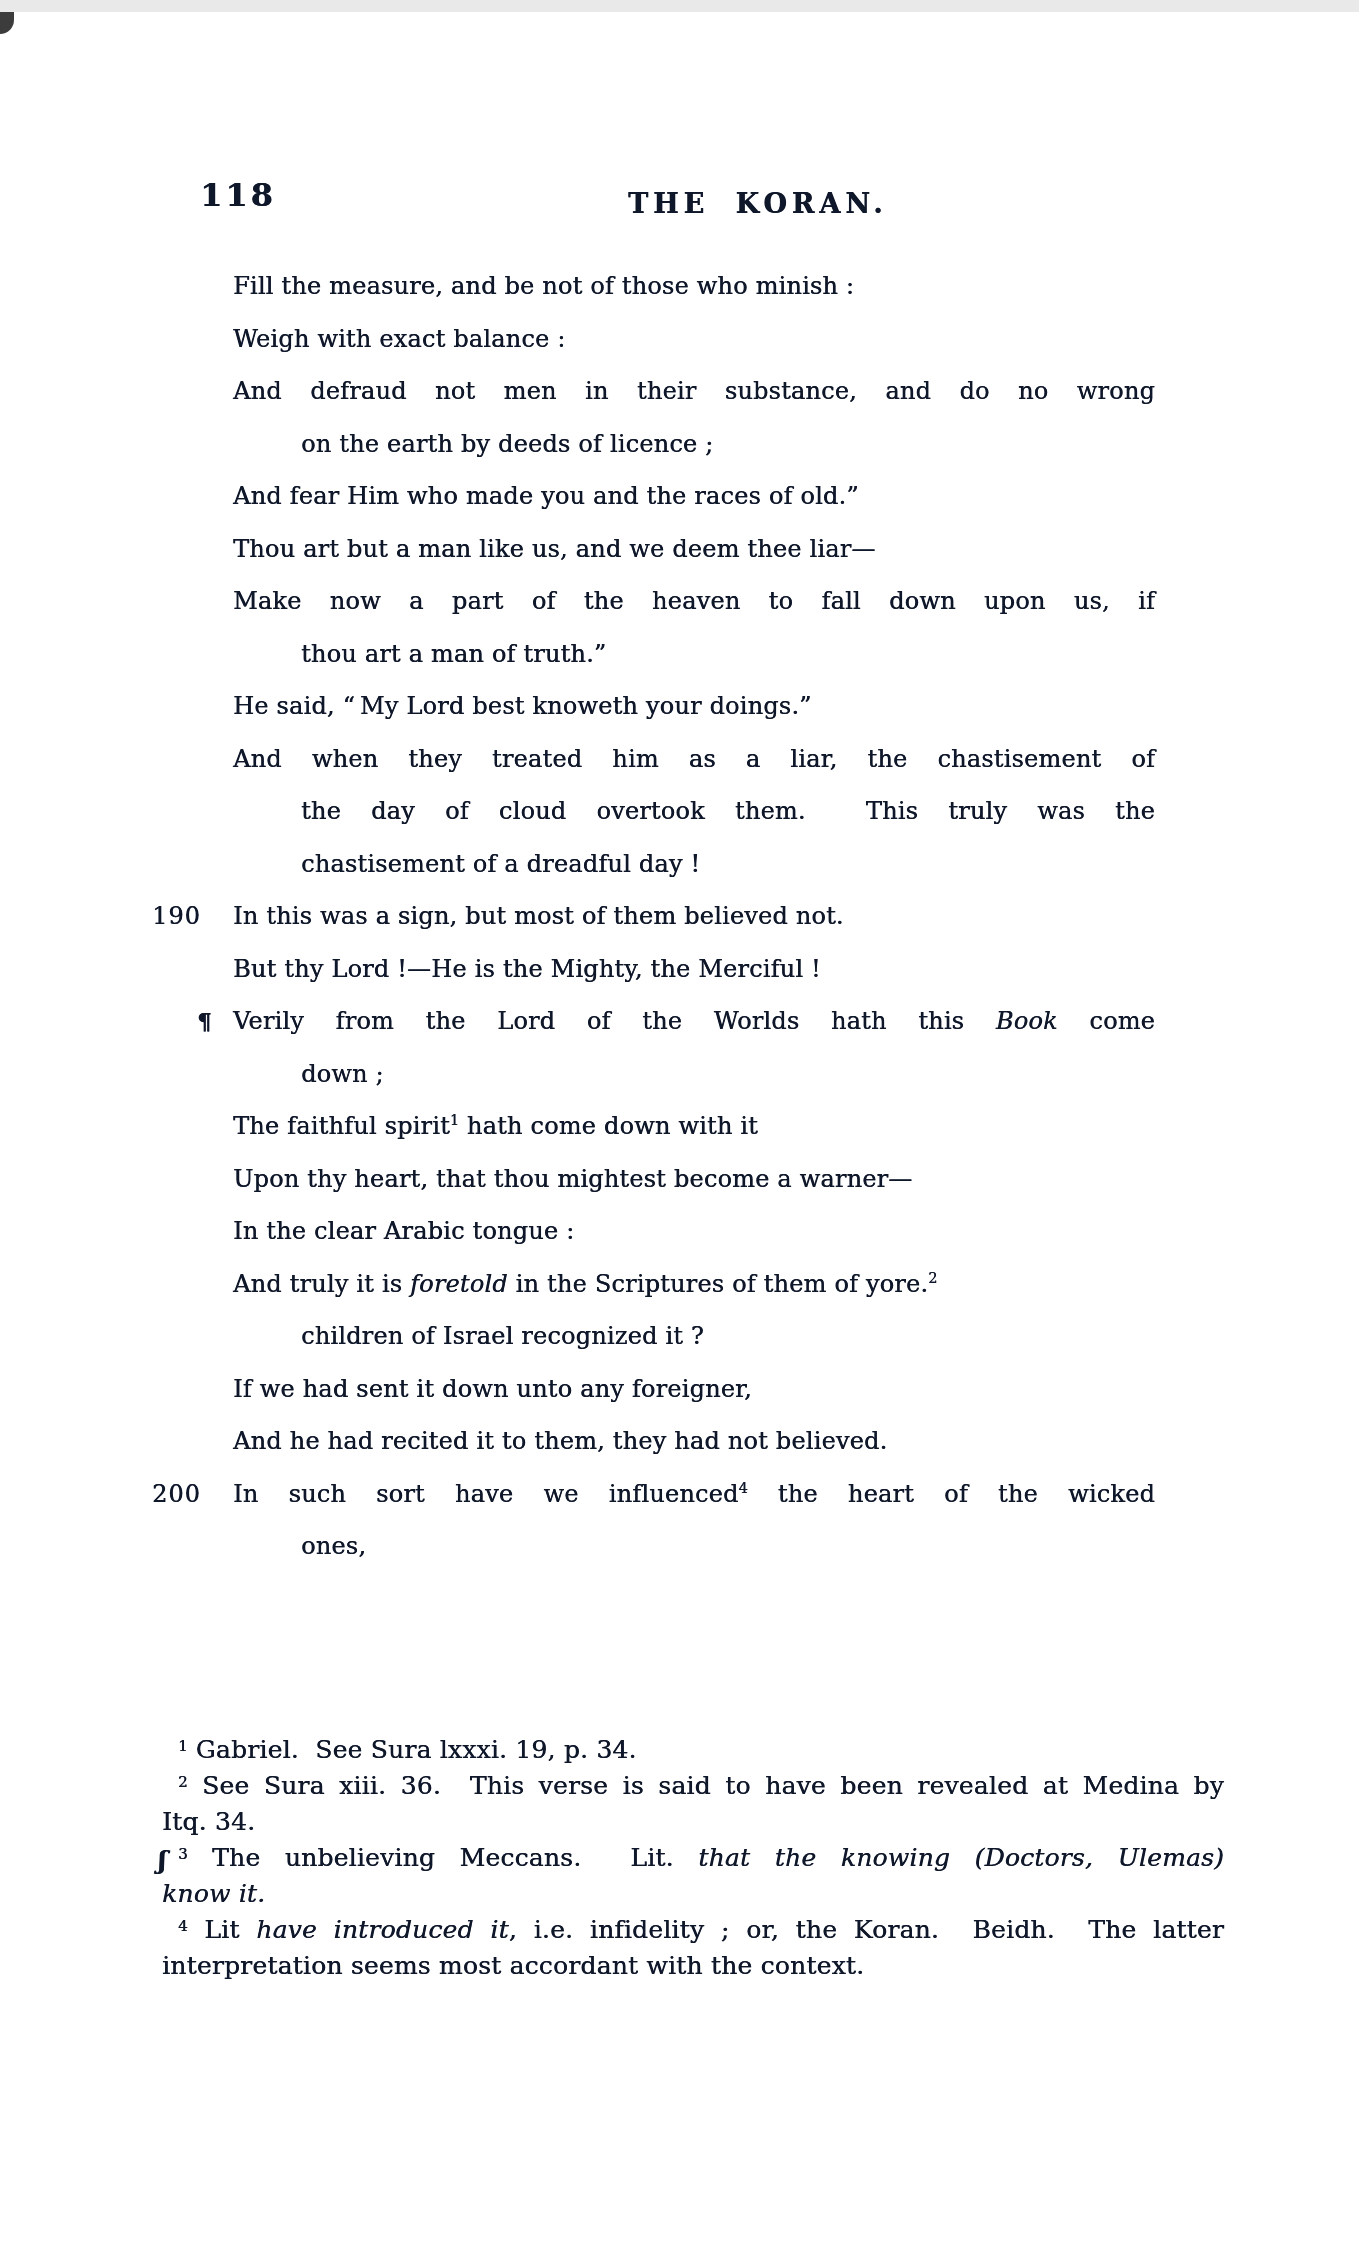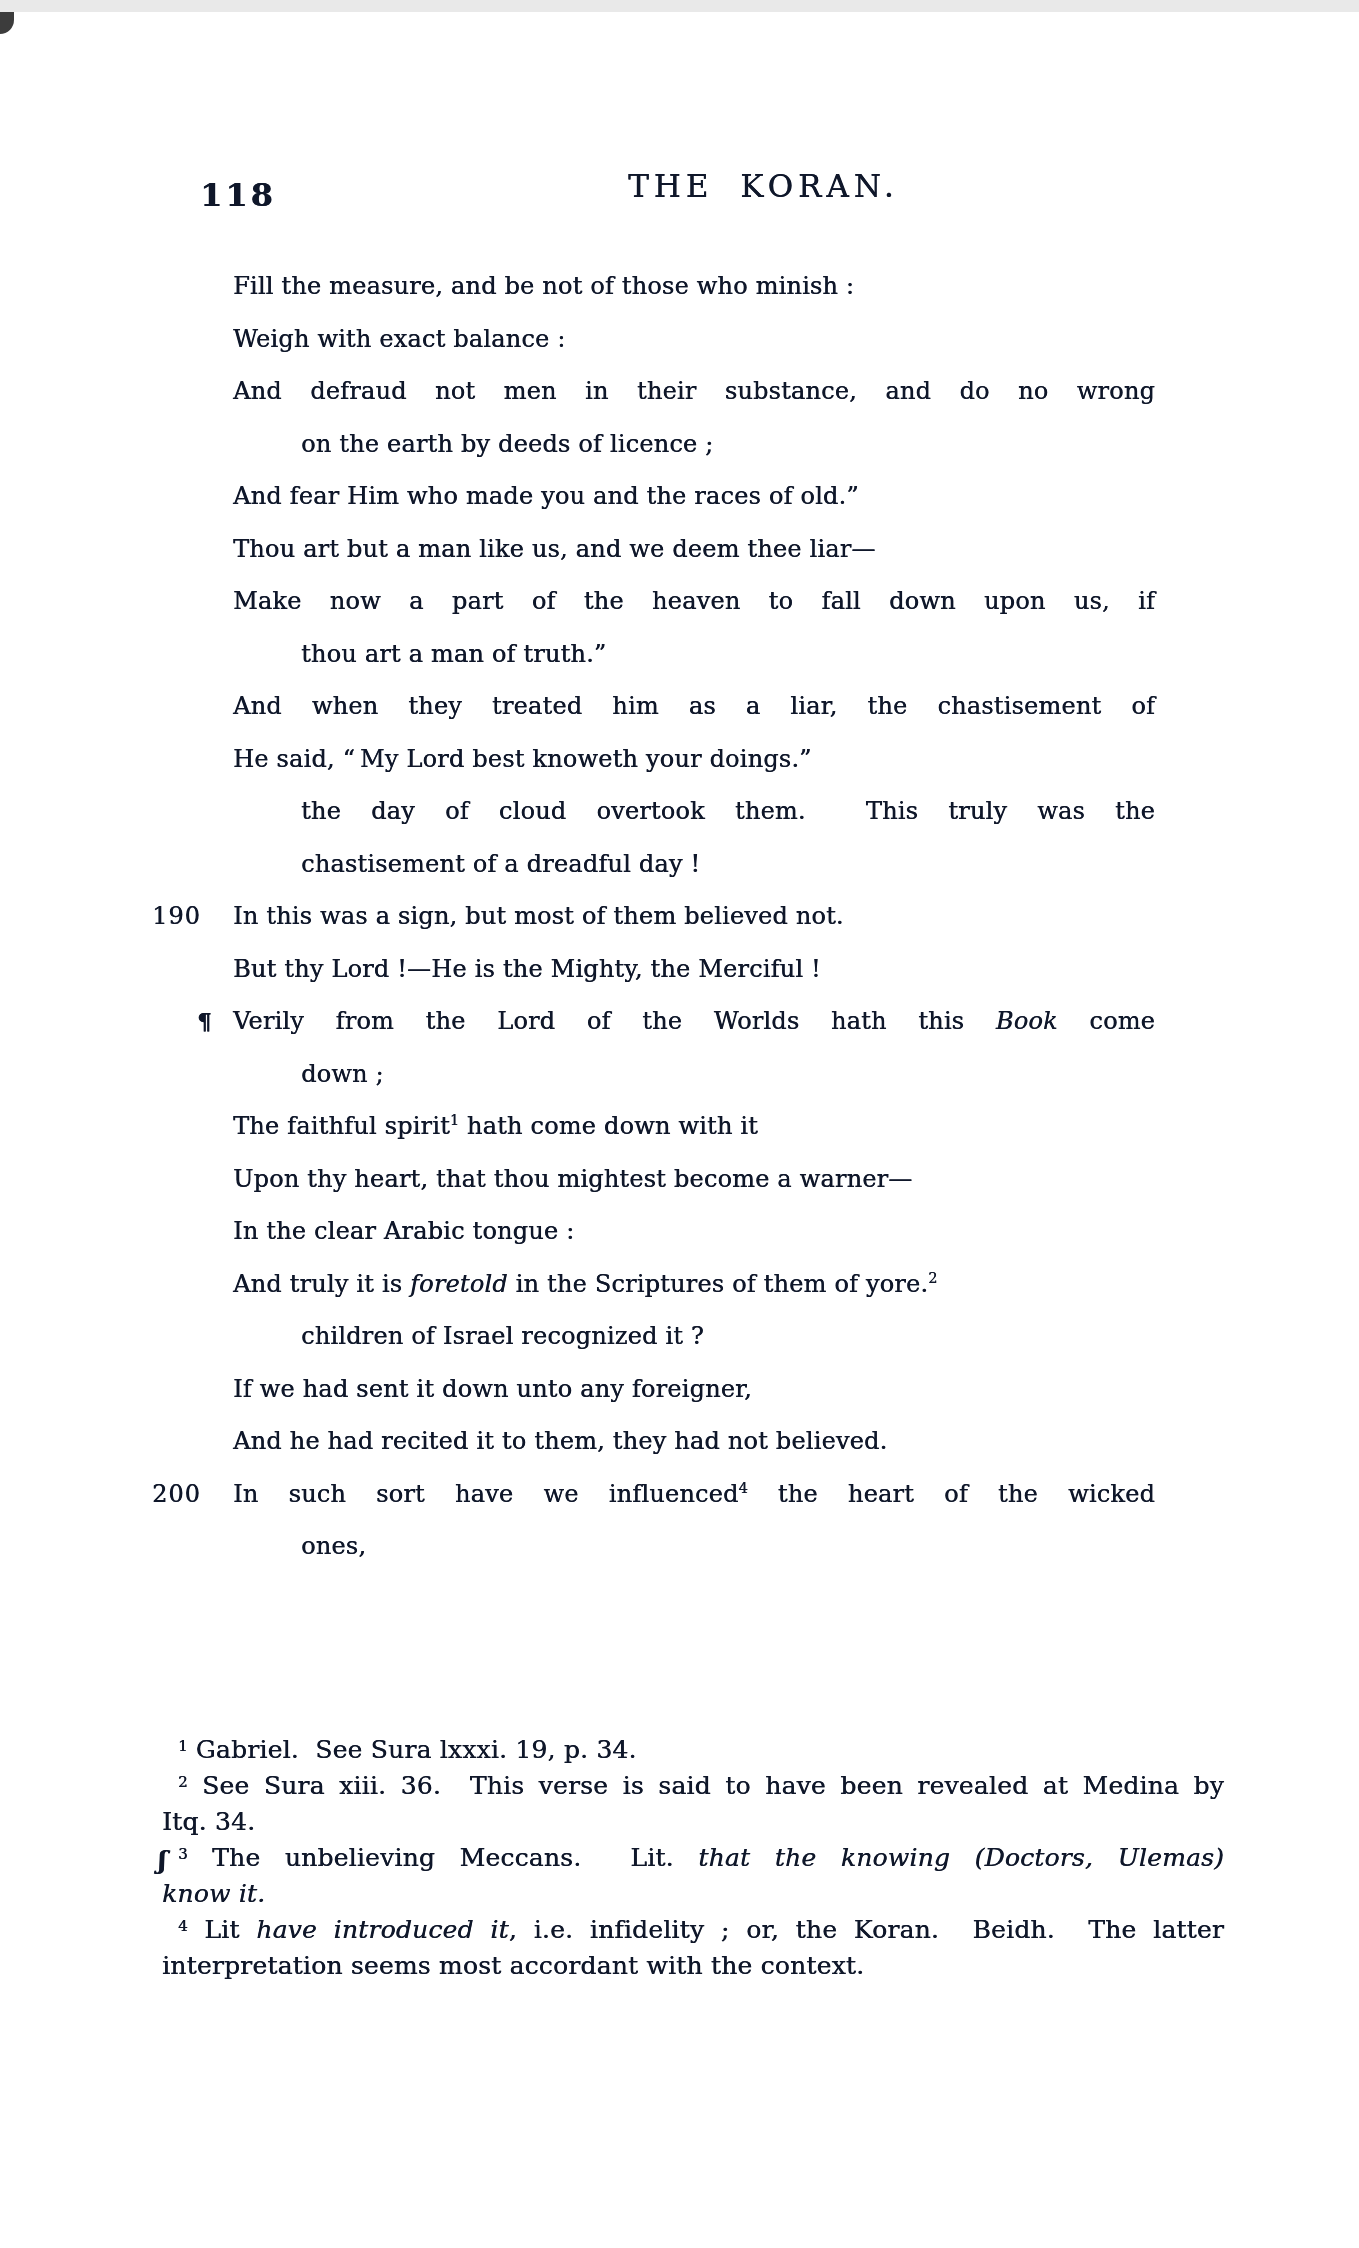--- a/index.html
+++ b/index.html
@@ -15,22 +15,22 @@
   }
   .corner-smudge{
     position:absolute;left:0;top:0;width:14px;height:22px;
     background:#1a1a1a;border-bottom-right-radius:14px;opacity:.85;
   }
   .pagenum{
     position:absolute;left:200px;top:164px;
     font-size:32px;font-weight:bold;letter-spacing:3px;
   }
   .running-title{
-    position:absolute;left:628px;top:156px;
-    font-size:31px;font-weight:normal;letter-spacing:5px;word-spacing:12px;
+    position:absolute;left:628px;top:176px;
+    font-size:27px;font-weight:bold;letter-spacing:5px;word-spacing:12px;
   }
   .verses{
     position:absolute;left:233px;top:248px;width:922px;
     font-size:24px;
   }
   .vline{
     position:relative;
     line-height:52.5px;
     letter-spacing:0.2px;
     white-space:normal;
@@ -80,22 +80,22 @@
 
   <div class="verses" id="verses">
       <div class="vline"><span>Fill the measure, and be not of those who minish :</span></div>
       <div class="vline"><span>Weigh with exact balance :</span></div>
       <div class="vline j"><span>And defraud not men in their substance, and do no wrong</span></div>
       <div class="vline indent"><span>on the earth by deeds of licence ;</span></div>
       <div class="vline"><span>And fear Him who made you and the races of old.”</span></div>
       <div class="vline"><span>Thou art but a man like us, and we deem thee liar—</span></div>
       <div class="vline j"><span>Make now a part of the heaven to fall down upon us, if</span></div>
       <div class="vline indent"><span>thou art a man of truth.”</span></div>
+      <div class="vline"><span>He said, “ My Lord best knoweth your doings.”</span></div>
       <div class="vline j"><span>And when they treated him as a liar, the chastisement of</span></div>
-      <div class="vline"><span>He said, “ My Lord best knoweth your doings.”</span></div>
       <div class="vline indent j"><span>the day of cloud overtook them.&nbsp; This truly was the</span></div>
       <div class="vline indent"><span>chastisement of a dreadful day !</span></div>
       <div class="vline"><span class="vnum">190</span><span>In this was a sign, but most of them believed not.</span></div>
       <div class="vline"><span>But thy Lord !—He is the Mighty, the Merciful !</span></div>
       <div class="vline j"><span class="pilcrow">¶</span><span>Verily from the Lord of the Worlds hath this </span><span class="it">Book</span><span> come</span></div>
       <div class="vline indent"><span>down ;</span></div>
       <div class="vline"><span>The faithful spirit</span><sup>1</sup><span> hath come down with it</span></div>
       <div class="vline"><span>Upon thy heart, that thou mightest become a warner—</span></div>
       <div class="vline"><span>In the clear Arabic tongue :</span></div>
       <div class="vline"><span>And truly it is </span><span class="it">foretold</span><span> in the Scriptures of them of yore.</span><sup>2</sup></div>

